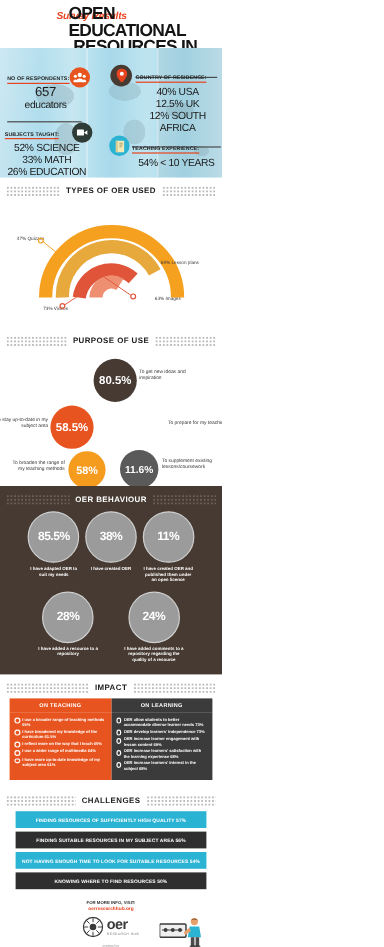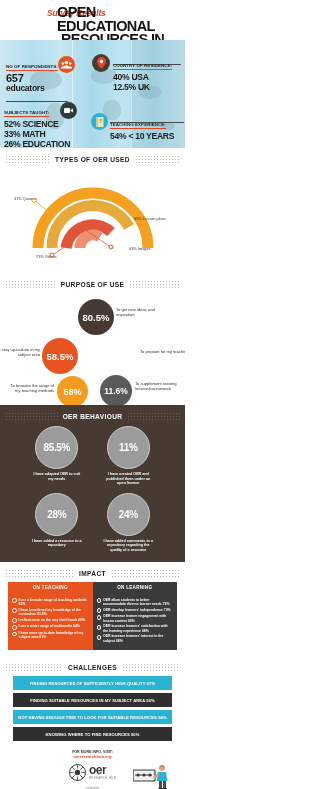--- a/index.html
+++ b/index.html
@@ -46,22 +46,23 @@
   .fold{position:absolute;top:0;bottom:0;width:1px;background:rgba(255,255,255,.55);}
   .shade{position:absolute;top:0;bottom:0;background:rgba(0,0,0,.045);}
 
   .statblock{position:absolute;z-index:5;}
   .stat-lbl{
     font-size:4.4px;font-weight:bold;color:#222;letter-spacing:.1px;
     text-transform:uppercase;border-bottom:1px solid #E8431F;
     padding-bottom:1px;margin-bottom:2px;display:inline-block;line-height:5px;
   }
   .stat-val{
-    font-size:9.5px;font-weight:bold;color:#1b1b1b;line-height:10px;
+    font-size:9.5px;font-weight:normal;color:#1b1b1b;line-height:10px;
     letter-spacing:-0.3px;
+    text-align:center;
   }
   .stat-val .big{font-size:11px;display:block;}
   .stat-val .sm{font-size:8.6px;display:block;}
 
   .rule{position:absolute;height:1px;background:#4a4a4a;z-index:4;}
 
   .icocirc{
     position:absolute;border-radius:50%;display:flex;align-items:center;
     justify-content:center;z-index:6;
   }
@@ -189,20 +190,21 @@
         <path d="M0 17c0-2.6 1.6-4.5 3.6-4.5s3.6 1.9 3.6 4.5z" fill="#fff"></path>
         <path d="M14.8 17c0-2.6 1.6-4.5 3.6-4.5S22 14.4 22 17z" fill="#fff"></path>
       </svg>
     </div>
 
     <div class="statblock" style="left:113px;top:13px;width:70px;">
       <div class="stat-lbl">COUNTRY OF RESIDENCE:</div>
       <div class="stat-val">
         <span class="sm">40% USA</span>
         <span class="sm">12.5% UK</span>
+        <span class="sm">12% SOUTH AFRICA</span>
       </div>
     </div>
     <div class="rule" style="left:113px;top:24px;width:68px;"></div>
     <div class="icocirc" style="left:92px;top:14px;width:18px;height:18px;background:#463A32;">
       <svg width="9" height="12" viewBox="0 0 18 24">
         <path d="M9 0C4 0 0 4 0 9c0 6.7 9 15 9 15s9-8.3 9-15c0-5-4-9-9-9z" fill="#E8431F"></path>
         <circle cx="9" cy="9" r="3.4" fill="#fff"></circle>
       </svg>
     </div>
 
@@ -309,20 +311,24 @@
     <div class="sechead">
       <div class="rail"></div>
       <div class="txt">OER BEHAVIOUR</div>
       <div class="rail"></div>
     </div>
 
     <div class="bgrid">
       <div class="bcell">
         <div class="bcirc">85.5%</div>
         <div class="bcap">I have adapted OER to suit my needs</div>
+      </div>
+      <div class="bcell">
+        <div class="bcirc">38%</div>
+        <div class="bcap">I have created OER</div>
       </div>
       <div class="bcell">
         <div class="bcirc">11%</div>
         <div class="bcap">I have created OER and published them under an open licence</div>
       </div>
     </div>
 
     <div class="bgrid brow2">
       <div class="bcell">
         <div class="bcirc">28%</div>

